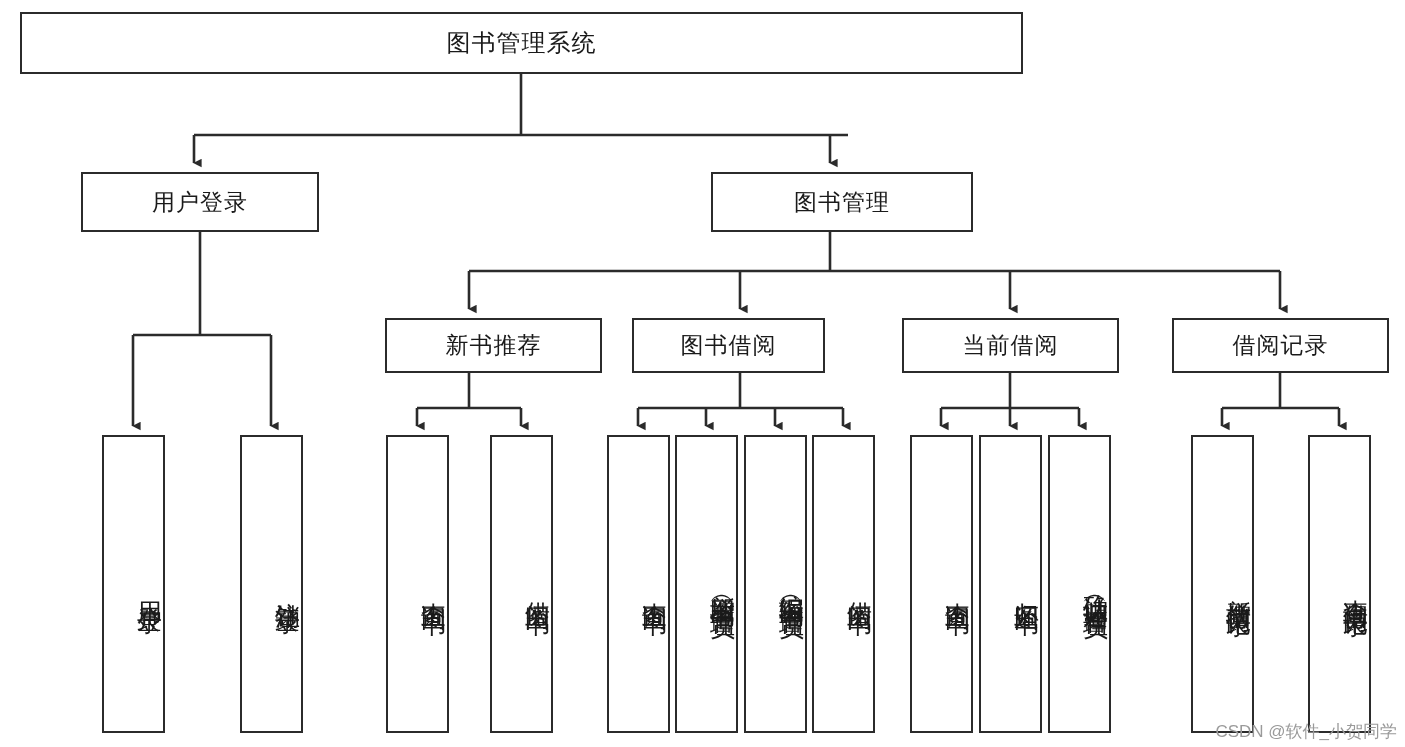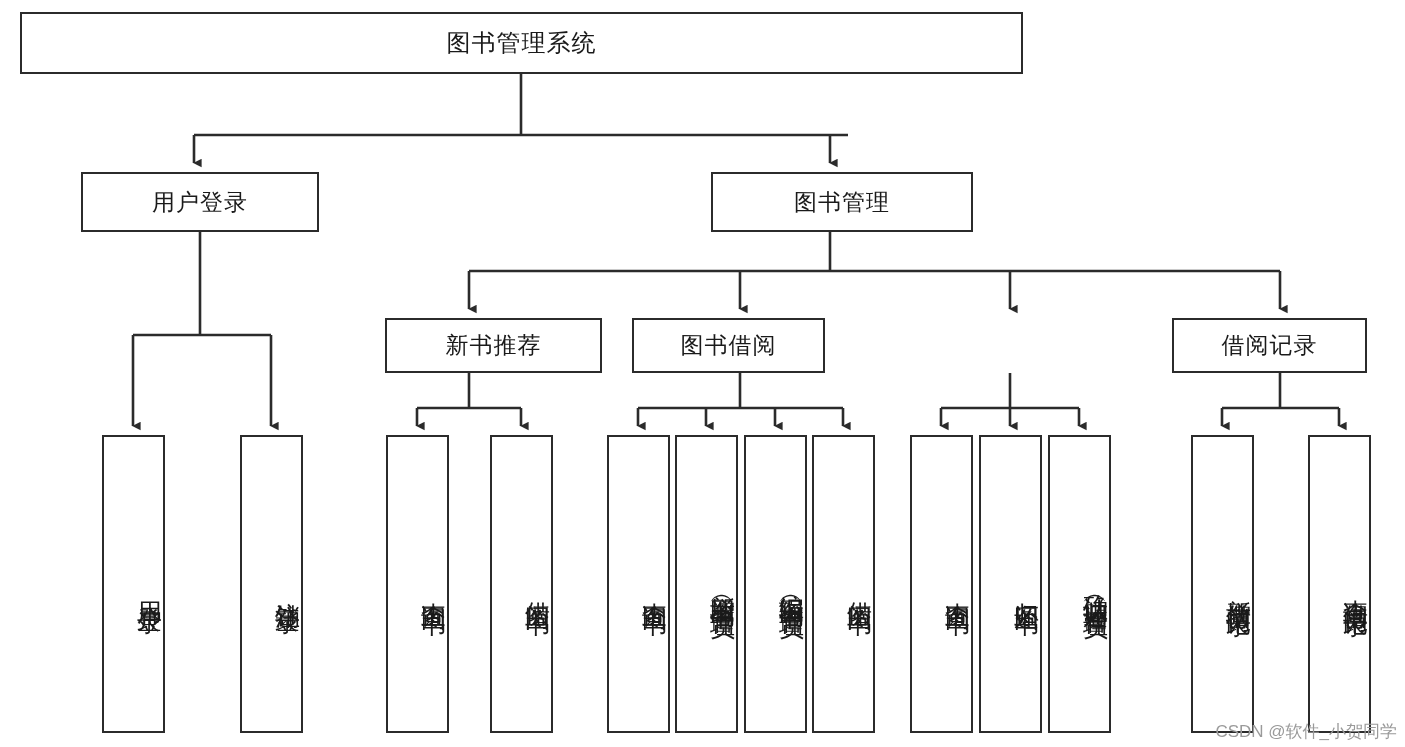--- a/index.html
+++ b/index.html
@@ -134,21 +134,24 @@
   <div class="node node-h" style="left:711px; top:172px; width:262px; height:60px;">
     <span>图书管理</span>
   </div>
 
   <div class="node node-h" style="left:361px; top:318px; width:217px; height:55px;margin-left:24px;">
     <span>新书推荐</span>
   </div>
   <div class="node node-h" style="left:632px; top:318px; width:193px; height:55px;">
     <span>图书借阅</span>
   </div>
-  <div class="node node-h" style="left:1172px; top:318px; width:195px; height:55px;text-align:right;">
+  <div class="node node-h" style="left:902px; top:318px; width:217px; height:55px;">
+    <span>当前借阅</span>
+  </div>
+  <div class="node node-h" style="left:1172px; top:318px; width:217px; height:55px;text-align:right;">
     <span>借阅记录</span>
   </div>
 
   <div class="node node-v" style="left:102px; top:435px; width:63px; height:298px;">
     <span class="vtext">用户登录</span>
   </div>
   <div class="node node-v" style="left:240px; top:435px; width:63px; height:298px;">
     <span class="vtext">注销登录</span>
   </div>
 

